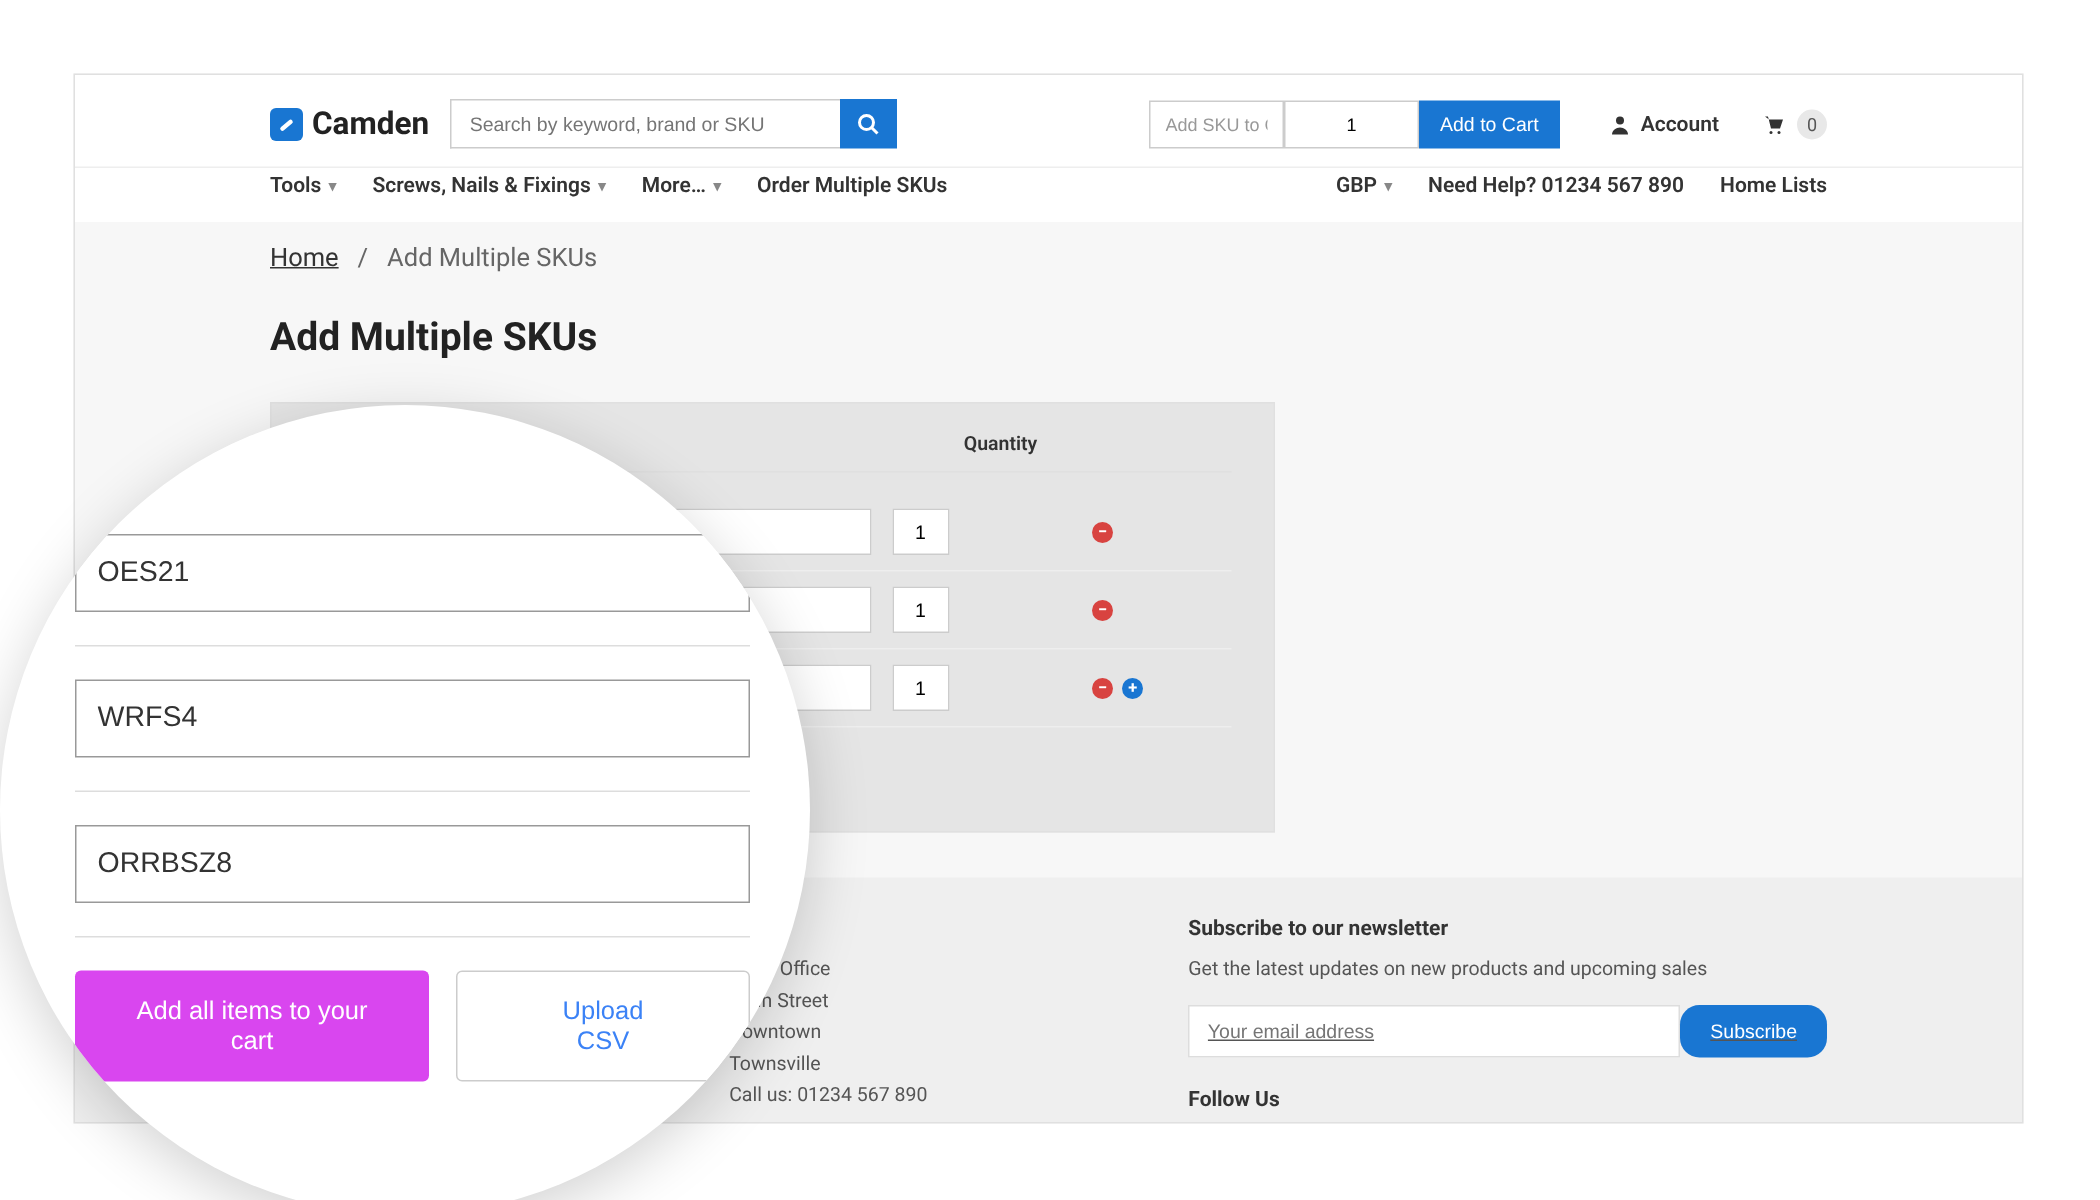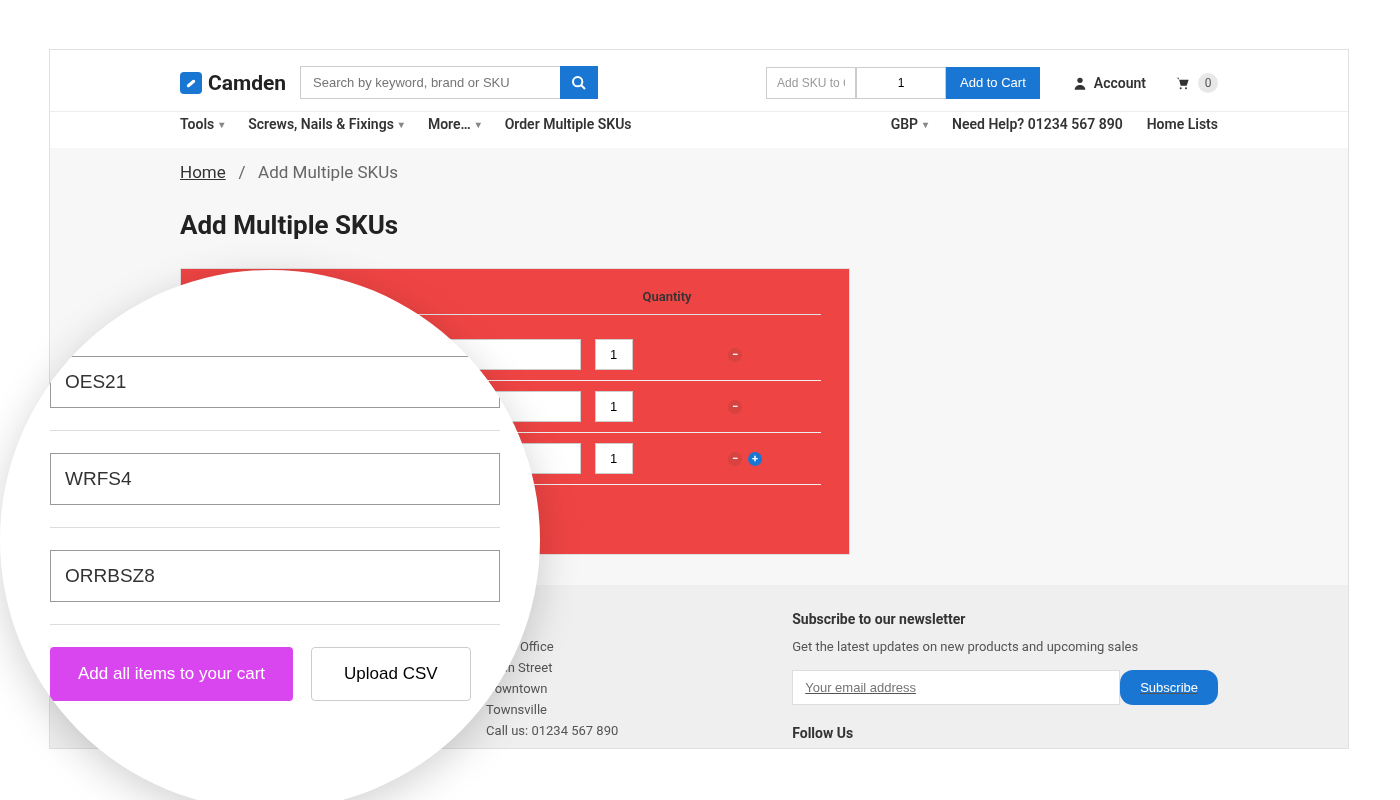--- a/index.html
+++ b/index.html
@@ -24,21 +24,21 @@
 .cart-link { display: flex; align-items: center; gap: 8px; margin-left: 14px; cursor: pointer; }
 .cart-badge { background: #e8e8e8; color: #555; font-size: 12px; width: 20px; height: 20px; border-radius: 50%; display: flex; align-items: center; justify-content: center; }
 .navbar { background: #fff; padding: 4px 130px 16px; display: flex; align-items: center; gap: 24px; font-weight: 600; font-size: 14px; }
 .navbar .nav-item { display: flex; align-items: center; gap: 5px; cursor: pointer; }
 .navbar .chev { font-size: 10px; color: #888; }
 .nav-spacer { flex: 1; }
 .crumbs { padding: 14px 130px; font-size: 17px; color: #666; }
 .crumbs a { color: #333; text-decoration: underline; cursor: pointer; }
 .page-wrap { padding: 0 130px; }
 .page-title { font-size: 26px; font-weight: 700; margin: 14px 0 28px; color: #222; }
-.sku-card { background: #ef4444; border: 1px solid #e0e0e0; padding: 20px 28px; width: 670px; }
+.sku-card { background: #e5e5e5; border: 1px solid #e0e0e0; padding: 20px 28px; width: 670px; }
 .sku-header { display: flex; border-bottom: 1px solid #e0e0e0; padding-bottom: 10px; margin-bottom: 14px; font-weight: 600; font-size: 13px; }
 .sku-header .h-sku { flex: 1.7; }
 .sku-header .h-qty { flex: 0.7; }
 .sku-row { display: flex; align-items: center; gap: 14px; padding: 10px 0; border-bottom: 1px solid #eee; }
 .sku-row:last-child { border-bottom: none; }
 .sku-row .col-sku { flex: 1.4; }
 .sku-row .col-qty { flex: 0.45; }
 .sku-row .col-act { flex: 0.35; display: flex; gap: 6px; }
 .sku-row input { width: 100%; border: 1px solid #ccc; padding: 7px 8px; font-size: 13px; }
 .sku-row .col-qty input { width: 38px; text-align: center; }
@@ -57,21 +57,21 @@
 .sub-row button { background: #1976d2; color: #fff; border: none; padding: 9px 20px; font-size: 13px; cursor: pointer; border-radius: 13px; }
 .follow-icons { display: flex; gap: 14px; margin-top: 8px; color: #555; }
 
 
 .mag { position: absolute; left: 0px; top: 270px; width: 540px; height: 540px; border-radius: 50%; background: #fff; box-shadow: 0 10px 40px rgba(0,0,0,0.18); overflow: hidden; }
 .mag-inner { position: absolute; left: 50px; top: 64px; right: 40px; }
 .mag-row { border-bottom: 1px solid #ddd; padding: 22px 0; }
 .mag-row input { width: 100%; border: 1px solid #999; padding: 14px 14px; font-size: 19px; color: #333; }
 .mag-actions { display: flex; gap: 18px; margin-top: 22px; }
 .mag-btn-primary { background: #d946ef; color: #fff; border: none; padding: 16px 28px; font-size: 17px; border-radius: 4px; cursor: pointer; }
-.mag-btn-secondary { background: #fff; border: 1px solid #ccc; padding: 16px 32px; font-size: 17px; border-radius: 4px; cursor: pointer; color: #000000; }
+.mag-btn-secondary { background: #fff; border: 1px solid #ccc; padding: 16px 52px; font-size: 17px; border-radius: 4px; cursor: pointer; color: #3b82f6; }
 .icon-svg { width: 16px; height: 16px; }
 </style>
 </head>
 <body>
 
 <div class="viewport">
   <div class="site-frame">
 
     <div class="topbar">
       <div class="logo">

